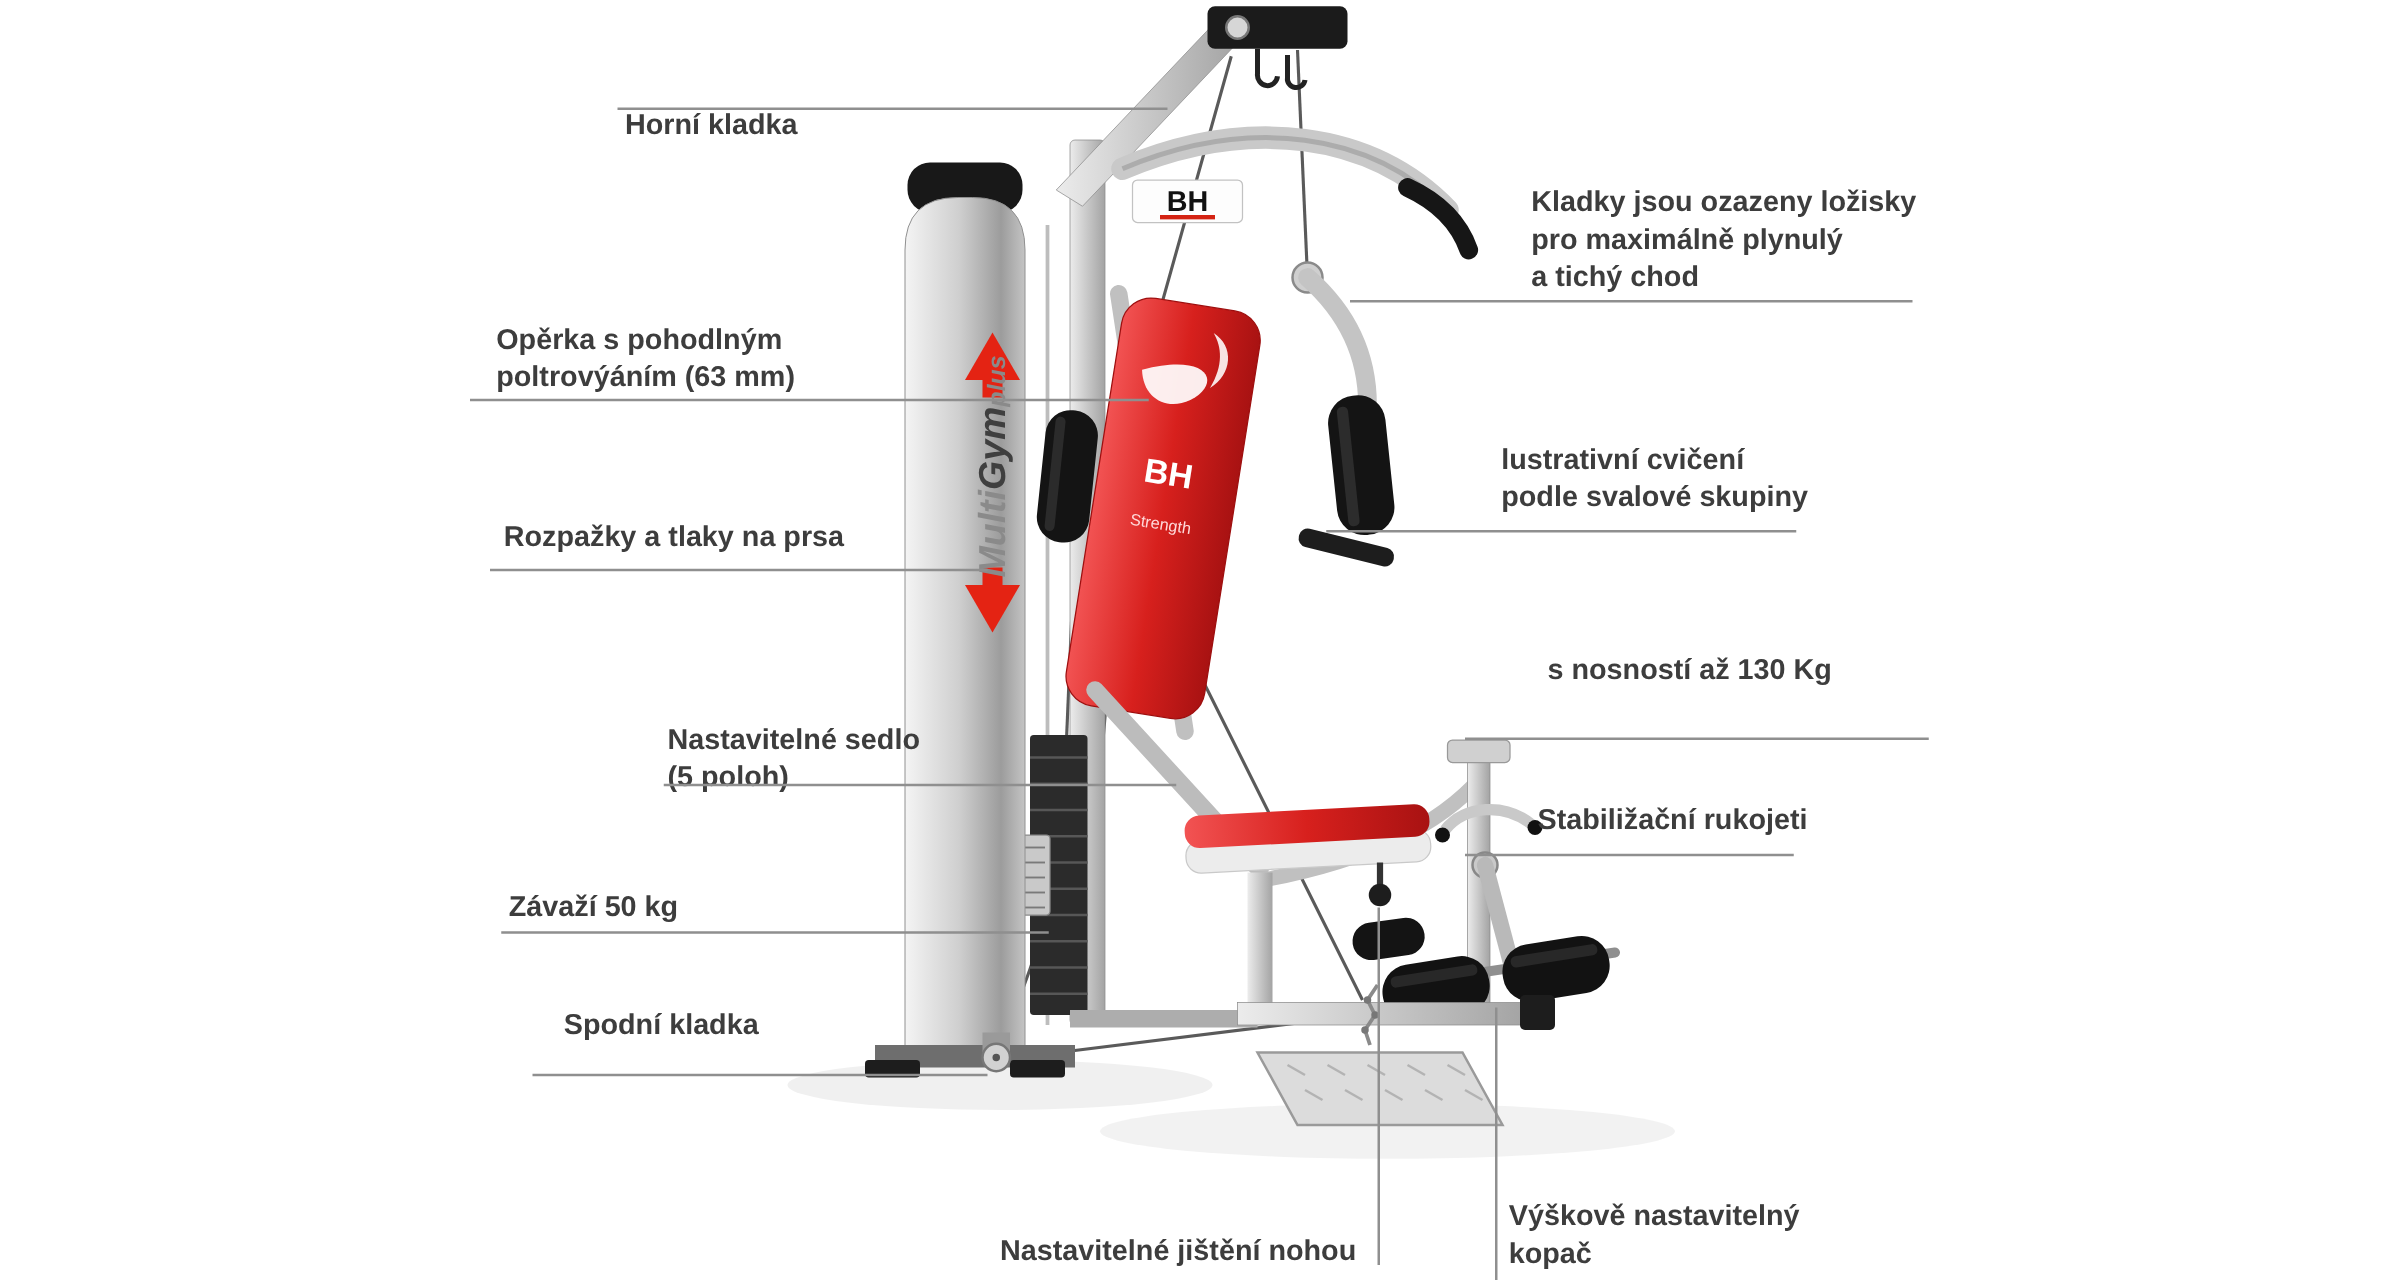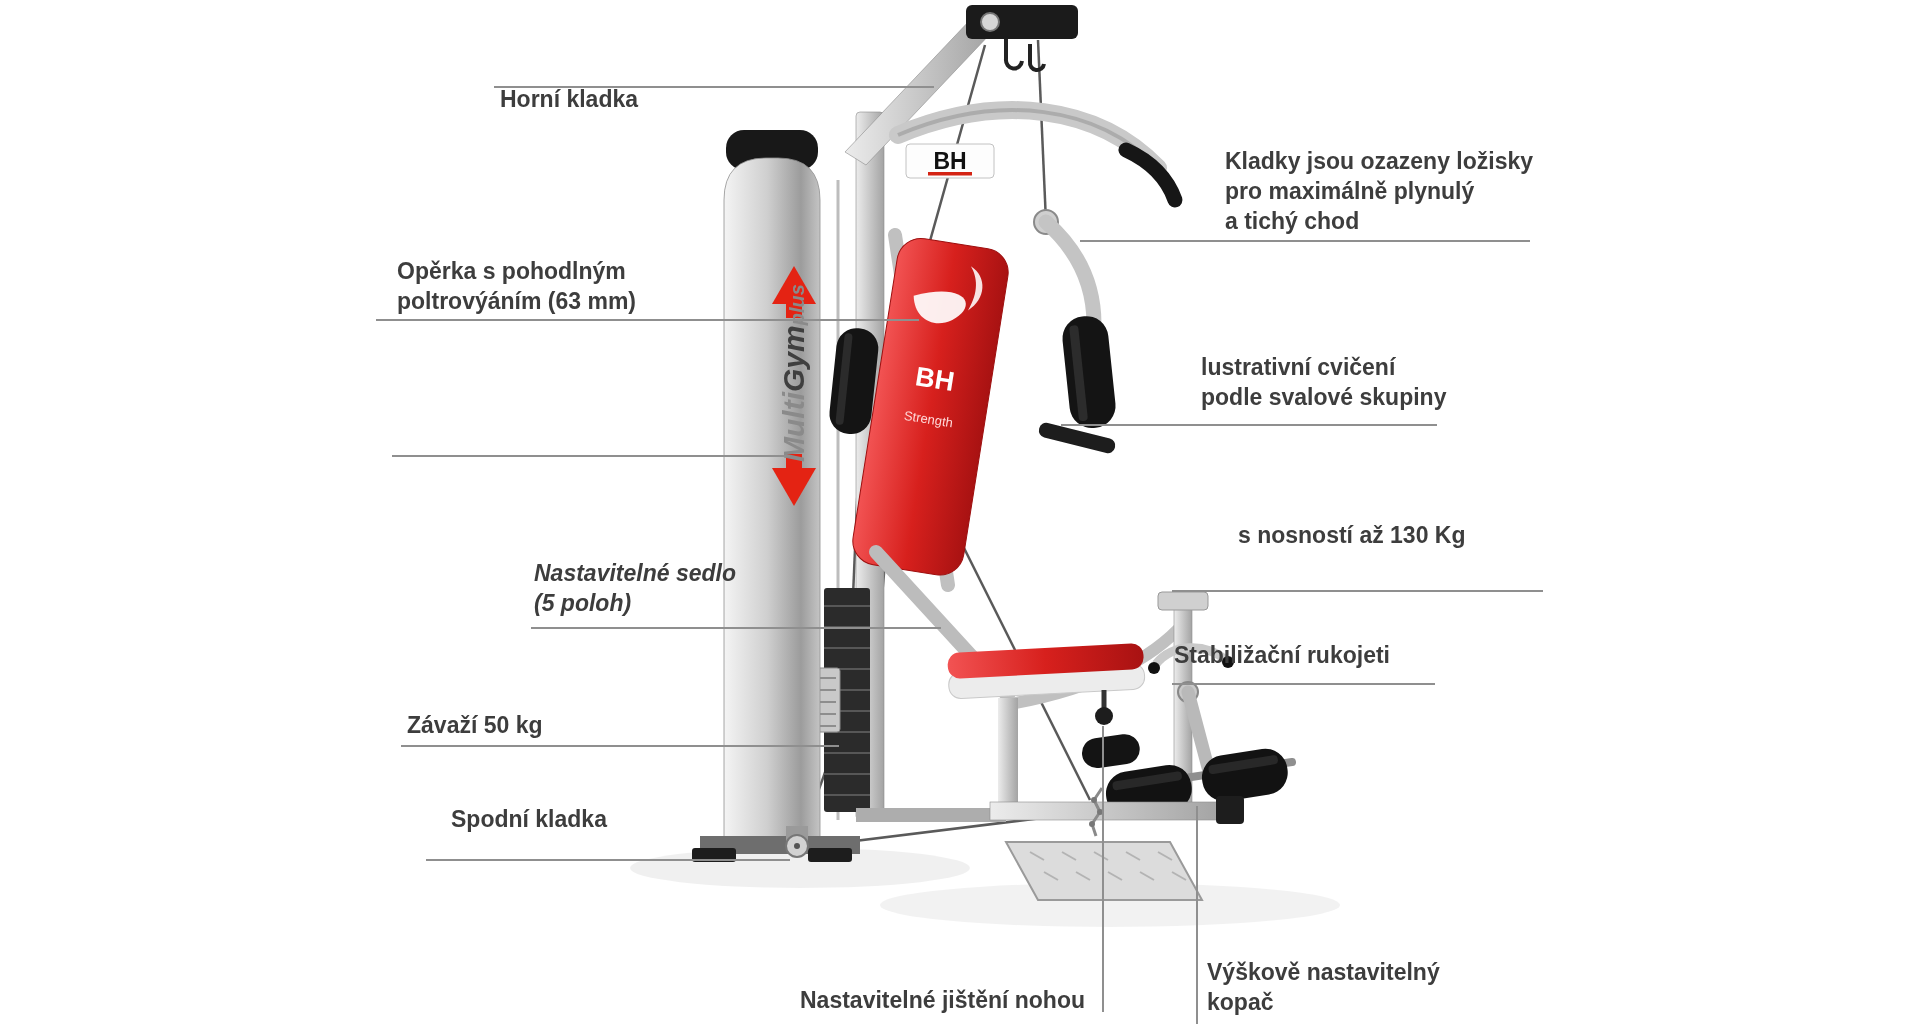--- a/index.html
+++ b/index.html
@@ -233,23 +233,24 @@
 
   <div class="label" style="left:500px; top:44px;margin-top:40px;">Horní kladka</div>
   <div class="h-line" style="left:494px; top:86px; width:440px;"></div>
 
   <div class="label" style="left:397px; top:256px;">
     <div>Opěrka s pohodlným</div>
     <div>poltrovýáním (63 mm)</div>
   </div>
   <div class="h-line" style="left:376px; top:319px; width:543px;"></div>
 
+  <div class="label" style="left:403px; top:414px;">Rozpažky a tlaky na prsa</div>
   <div class="h-line" style="left:392px; top:455px; width:398px;"></div>
 
-  <div class="label" style="left:534px; top:558px;font-style:italic;">
+  <div class="label" style="left:534px; top:576px;">
     <div>Nastavitelné sedlo</div>
     <div>(5 poloh)</div>
   </div>
   <div class="h-line" style="left:531px; top:627px; width:410px;"></div>
 
   <div class="label" style="left:407px; top:710px;">Závaží 50 kg</div>
   <div class="h-line" style="left:401px; top:745px; width:438px;"></div>
 
   <div class="label" style="left:431px; top:804px;margin-left:20px;">Spodní kladka</div>
   <div class="h-line" style="left:426px; top:859px; width:364px;"></div>
@@ -268,21 +269,21 @@
     <div>lustrativní cvičení</div>
     <div>podle svalové skupiny</div>
   </div>
   <div class="h-line" style="left:1061px; top:424px; width:376px;"></div>
 
   <div class="label" style="left:1238px; top:520px;">
     <div>s nosností až 130 Kg</div>
   </div>
   <div class="h-line" style="left:1172px; top:590px; width:371px;"></div>
 
-  <div class="label" style="left:1174px; top:640px;">Stabiližační rukojeti</div>
+  <div class="label" style="left:1230px; top:640px;">Stabiližační rukojeti</div>
   <div class="h-line" style="left:1172px; top:683px; width:263px;"></div>
 
   <div class="label" style="left:1207px; top:957px;">
     <div>Výškově nastavitelný</div>
     <div>kopač</div>
   </div>
   <div class="v-line" style="left:1196px; top:806px; height:218px;"></div>
 
 </div>
 

